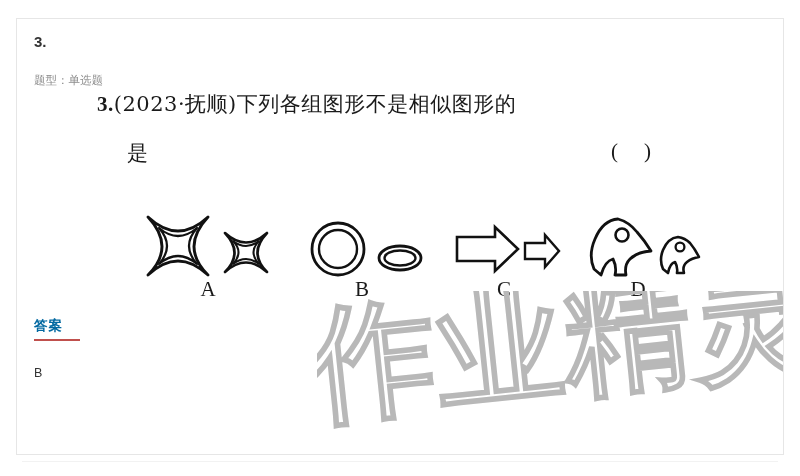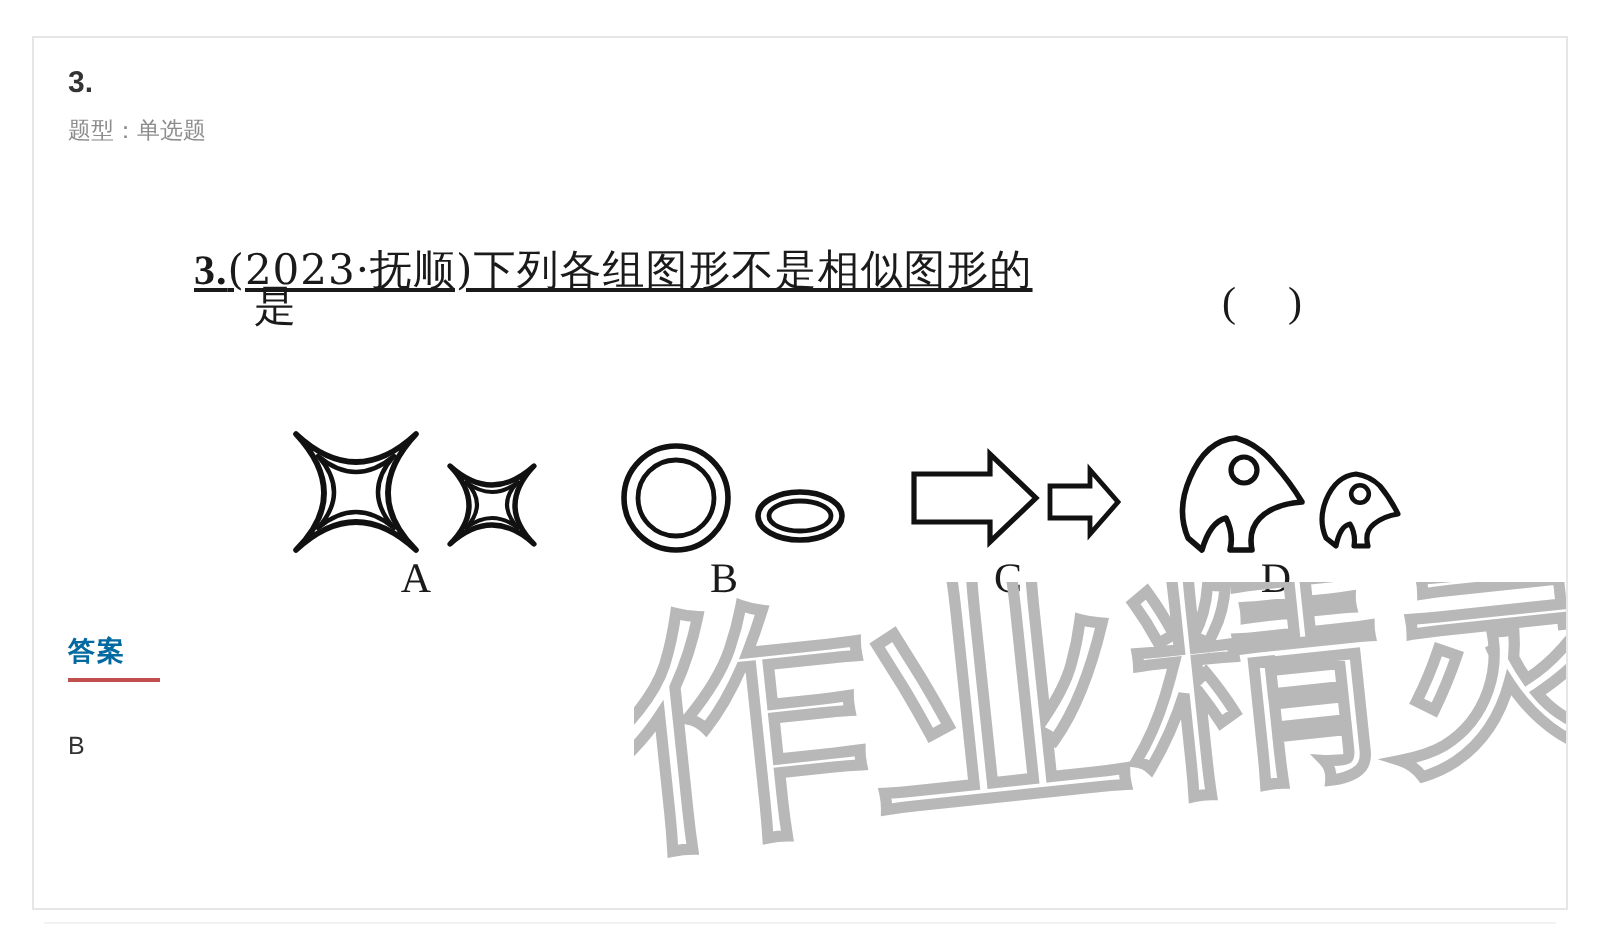--- a/index.html
+++ b/index.html
@@ -42,36 +42,35 @@
     top: 14px;
     font-size: 15px;
     font-weight: bold;
     color: #333333;
     letter-spacing: 0px;
     font-family: "Liberation Sans", sans-serif;
   }
   .q-type {
     position: absolute;
     left: 17px;
-    top: 39px;
+    top: 54px;
     font-size: 11.5px;
     color: #8c8c8c;
     font-family: Liberation Serif, serif;
   }
   .stem {
     position: absolute;
     left: 80px;
-    top: 94px;
+    top: 63px;
     width: 660px;
     font-size: 21px;
     line-height: 44px;
     color: #1a1a1a;
     font-family: "DejaVu Serif", "Liberation Serif", serif;
     letter-spacing: 0.5px;
-    text-decoration: underline;
   }
   .stem .num {
     font-weight: bold;
     font-family: "Liberation Serif", serif;
   }
   .stem-line2 {
     position: absolute;
     left: 110px;
     top: 120px;
     font-size: 21px;

